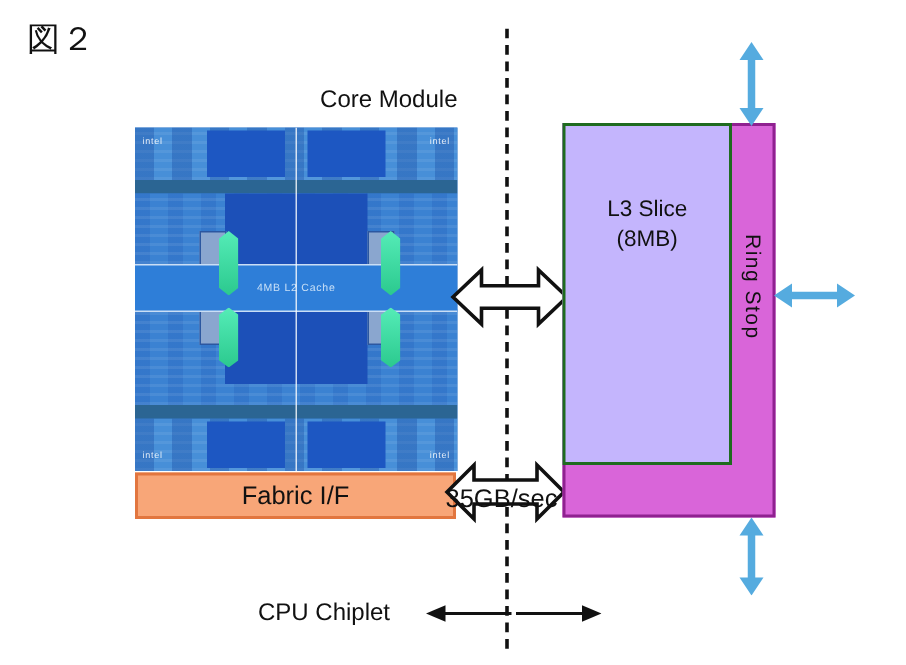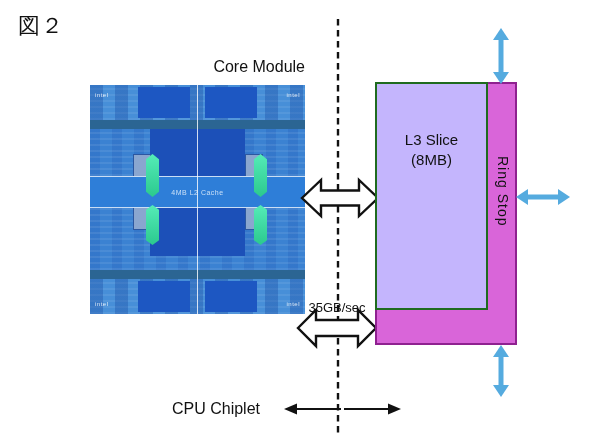--- a/index.html
+++ b/index.html
@@ -60,21 +60,21 @@
     box-sizing:border-box;display:flex;align-items:center;justify-content:center;}
   #fabric span{font-size:17px;color:#111;}
 
   
   #divider{left:335px;top:19px;}
 
   
   .warrow{overflow:visible;}
   #warrow-top{left:301px;top:176px;}
   #warrow-bottom{left:297px;top:306px;}
-  #bandwidth-label{left:297px;top:300px;width:80px;text-align:center;font-size:13px;color:#111;}
+  #bandwidth-label{left:297px;top:323px;width:80px;font-size:17px;color:#111;}
 
   
   #ring-block{left:375px;top:82px;width:142px;height:263px;background:#d965d9;border:2px solid #8f2190;box-sizing:border-box;}
   #l3-block{left:375px;top:82px;width:113px;height:228px;background:#c4b5fd;border:2px solid #1f6b1f;box-sizing:border-box;
     display:flex;flex-direction:column;align-items:center;}
   #l3-block .l3txt{font-size:15px;color:#111;line-height:1.35;text-align:center;}
   #l3-block .l3txt:first-child{margin-top:46px;}
   #ring-stop-label{left:488px;top:82px;width:29px;height:263px;display:flex;align-items:flex-start;justify-content:center;}
   #ring-stop-label span{writing-mode:vertical-rl;font-size:14px;color:#111;margin-top:74px;letter-spacing:1px;}
 
@@ -122,20 +122,23 @@
     <div class="abs intel" id="intel-tl">intel</div>
     <div class="abs intel" id="intel-tr">intel</div>
     <div class="abs intel" id="intel-bl">intel</div>
     <div class="abs intel" id="intel-br">intel</div>
     <div class="abs garrow" id="ga1"></div>
     <div class="abs garrow" id="ga2"></div>
     <div class="abs garrow" id="ga3"></div>
     <div class="abs garrow" id="ga4"></div>
   </div>
 
+  <div class="abs" id="fabric">
+    <span>Fabric I/F</span>
+  </div>
 
   <svg class="abs" id="divider" width="6" height="415">
     <line x1="3" y1="0" x2="3" y2="415" stroke="#111" stroke-width="2.4" stroke-dasharray="6.5 4.5"></line>
   </svg>
 
   <svg class="abs warrow" id="warrow-top" width="78" height="44">
     <polygon points="1,22 20,4 20,14.5 58,14.5 58,4 77,22 58,40 58,29.5 20,29.5 20,40" fill="#fff" stroke="#111" stroke-width="2.4" stroke-linejoin="miter"></polygon>
   </svg>
 
   <svg class="abs warrow" id="warrow-bottom" width="80" height="44">

